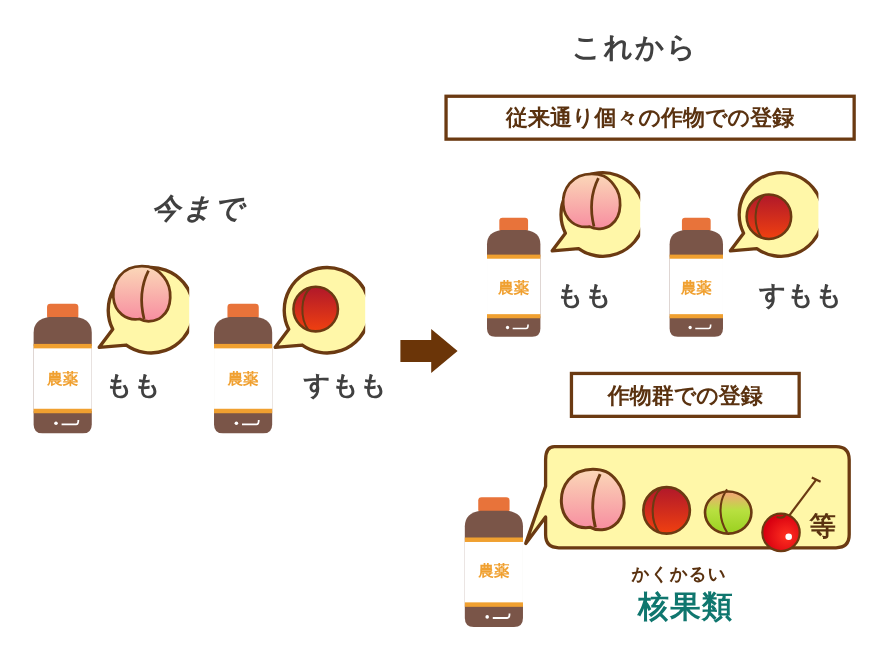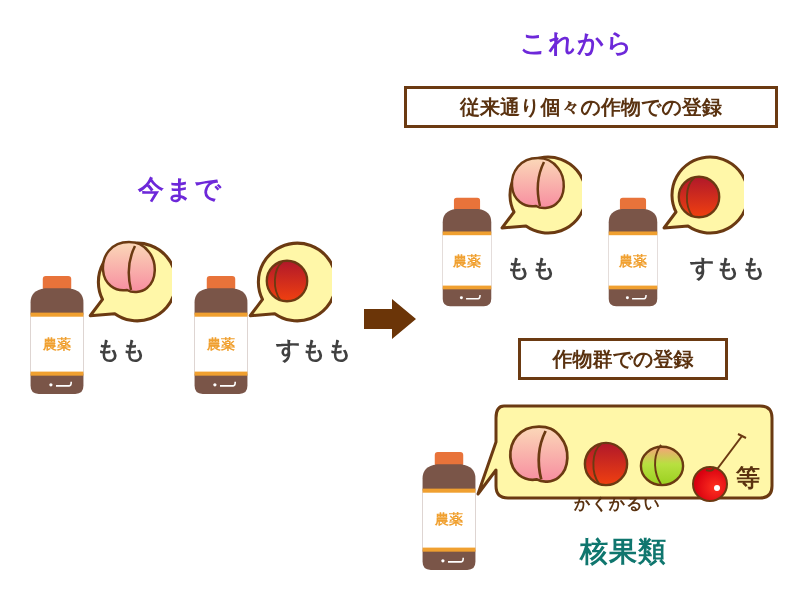--- a/index.html
+++ b/index.html
@@ -1,19 +1,19 @@
 <!DOCTYPE html>
 <html><head>
 <meta charset="utf-8">
 <style>
   html, body { margin:0; padding:0; }
   body { width:801px; height:590px; background:#ffffff; position:relative; overflow:hidden;
          font-family:"DejaVu Sans", sans-serif; color:#5a3210; }
   .abs { position:absolute; }
-  .heading { font-weight:bold; font-size:26px; color:#6d28d9; letter-spacing:2px; }
+  .heading { font-weight:bold; font-size:26px; color:#404040; letter-spacing:2px; }
   .boxlabel { border:3px solid #6b3a12; background:#fff; font-weight:bold; font-size:20px;
               color:#5a3210; display:flex; align-items:center; justify-content:center; box-sizing:border-box;text-align:right; }
   .croplabel { font-weight:bold; font-size:24px; color:#404040; letter-spacing:1px; }
   svg { position:absolute; overflow:visible; }
 </style>
 </head>
 <body>
 
 <svg width="0" height="0" style="position:absolute">
   <defs>
@@ -62,21 +62,21 @@
     <symbol id="cherry" viewBox="0 0 60 80">
       <path d="M22 52 L52 12" stroke="#6b3a12" stroke-width="2" fill="none"></path>
       <path d="M48 10 L56 14" stroke="#6b3a12" stroke-width="2"></path>
       <circle cx="20" cy="60" r="17" fill="url(#gCherry)" stroke="#6b3a12" stroke-width="2"></circle>
       <circle cx="27" cy="64" r="3" fill="#fff"></circle>
       <path d="M16 46 Q22 48 24 44" stroke="#6b3a12" stroke-width="2" fill="none"></path>
     </symbol>
   </defs>
 </svg>
 
-<div class="abs heading" style="left:138px; top:172px;">今まで</div>
+<div class="abs heading" style="left:138px; top:172px;font-style:italic;">今まで</div>
 
 <svg style="left:24px;top:274px" width="66" height="122">
     <use href="#bottle" width="66" height="122"></use>
   </svg>
 <div class="abs" style="left:34px;top:336px;width:46px;text-align:center;font-weight:bold;font-size:14px;color:#f0a030;">農薬</div>
 <svg style="left:80px;top:236px" width="92" height="92">
     <use href="#bubble" width="92" height="92"></use>
   </svg>
 <svg style="left:99px;top:238px" width="60" height="56">
     <use href="#peach" width="60" height="56"></use>
@@ -144,14 +144,14 @@
     <use href="#plum" width="48" height="48"></use>
   </svg>
 <svg style="left:638px;top:442px" width="48" height="46">
     <use href="#apricot" width="48" height="46"></use>
   </svg>
 <svg style="left:690px;top:424px" width="60" height="80">
     <use href="#cherry" width="60" height="80"></use>
   </svg>
 <div class="abs" style="left:736px;top:462px;font-weight:bold;font-size:24px;color:#5a3210;">等</div>
 
-<div class="abs" style="left:574px;top:494px;font-weight:bold;font-size:16px;color:#5a3210;letter-spacing:1px;">かくかるい</div>
+<div class="abs" style="left:574px;top:512px;font-weight:bold;font-size:16px;color:#5a3210;letter-spacing:1px;">かくかるい</div>
 <div class="abs" style="left:580px;top:533px;font-weight:bold;font-size:28px;color:#0f766e;letter-spacing:1px;">核果類</div>
 
 </body></html>

